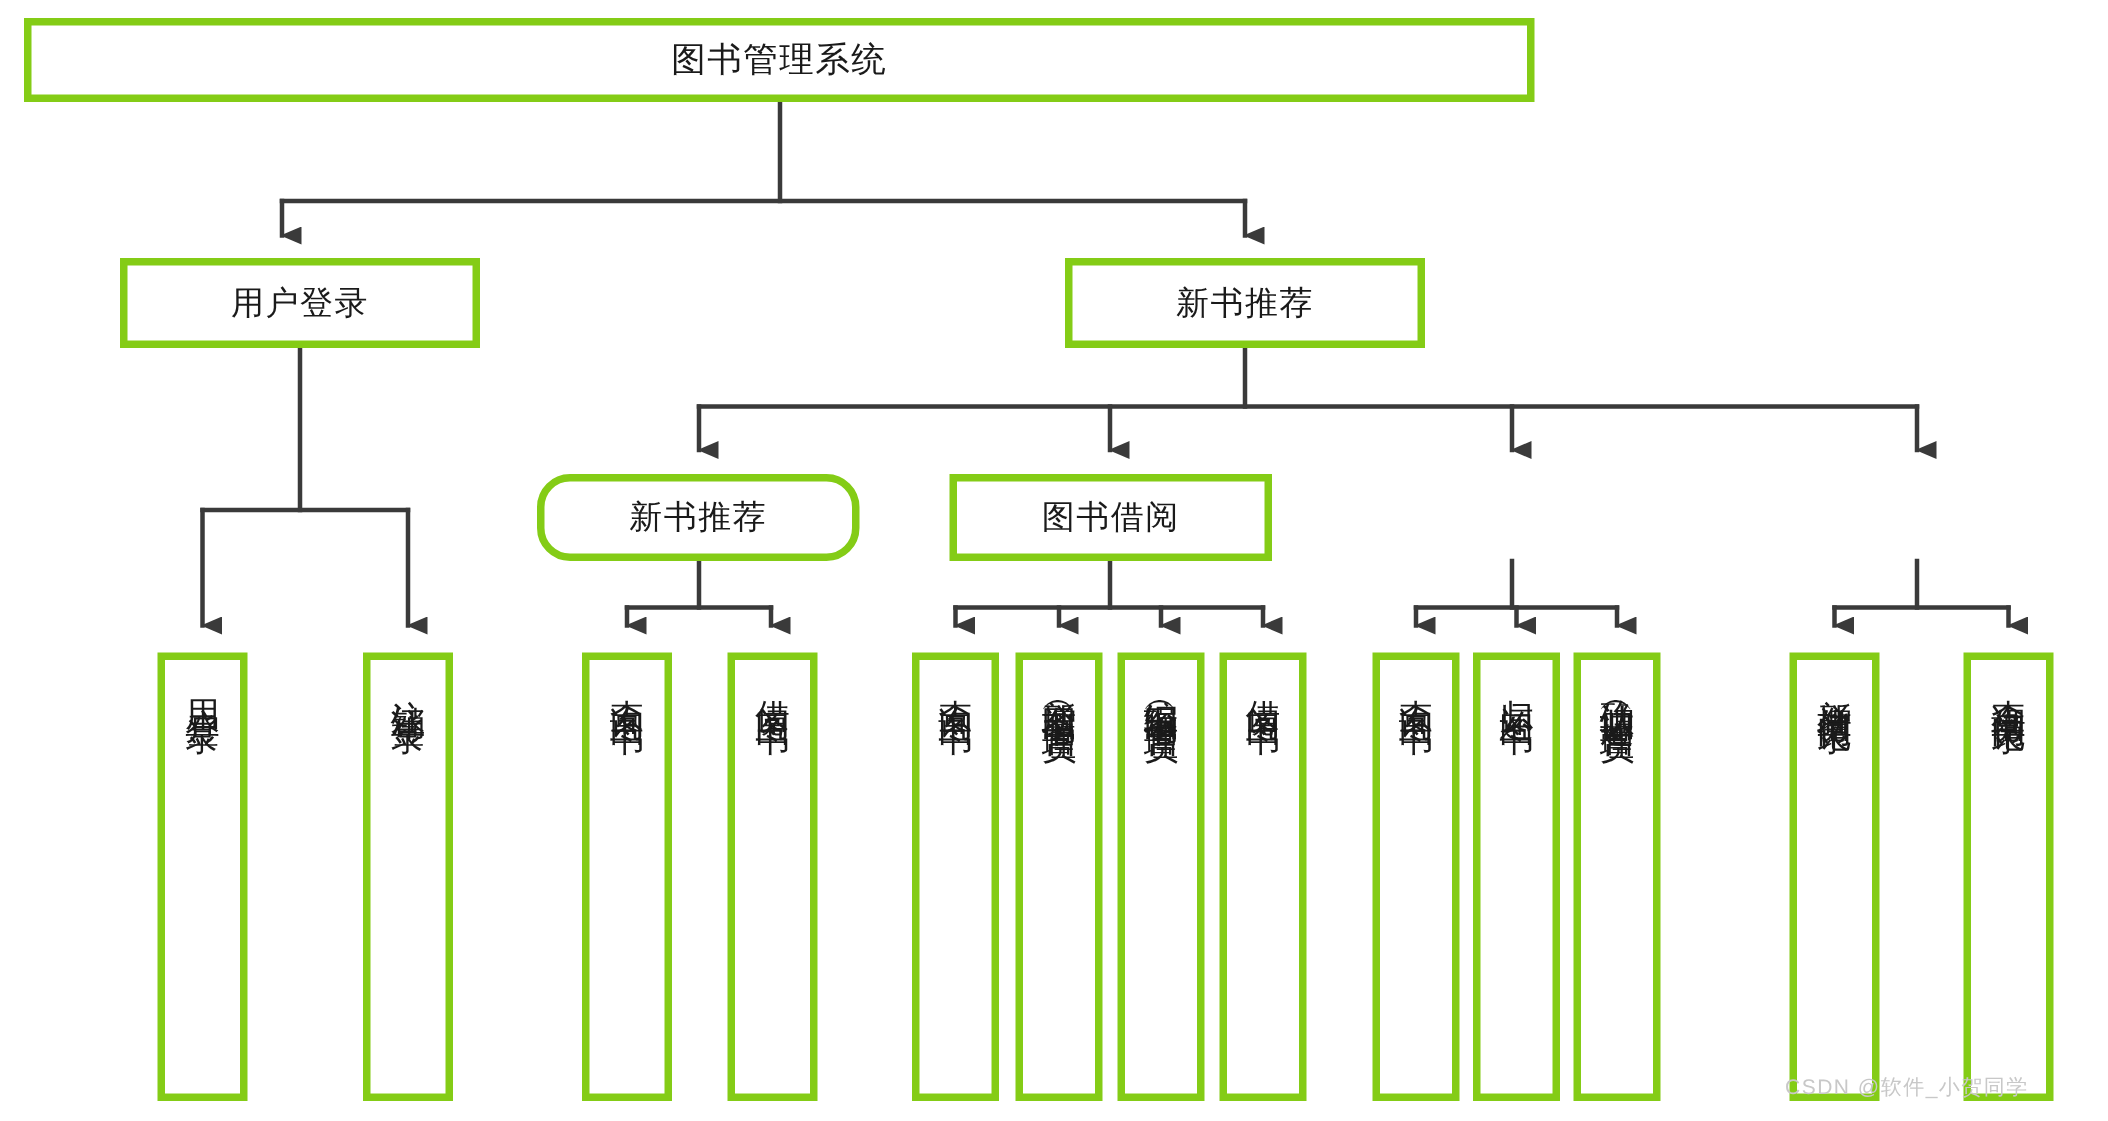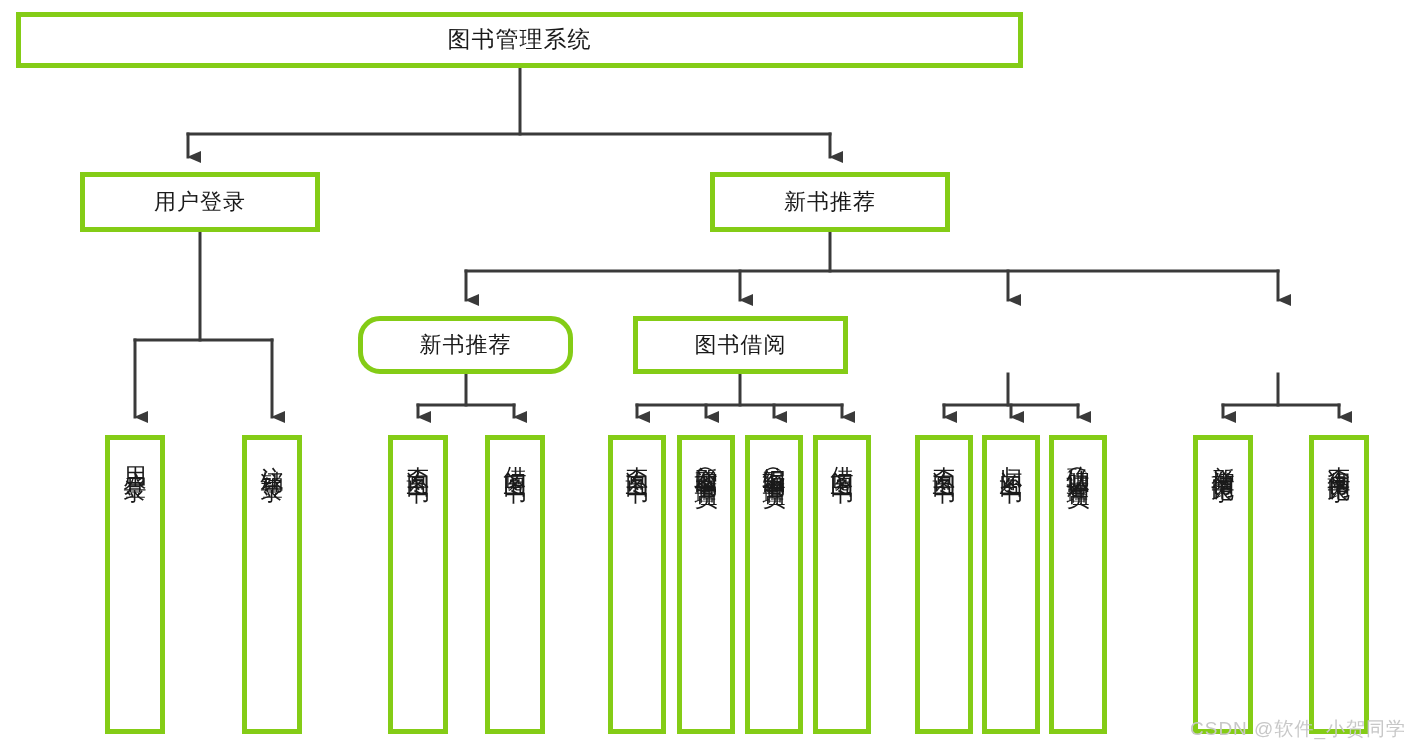--- a/index.html
+++ b/index.html
@@ -63,21 +63,21 @@
     letter-spacing: 5px;
     line-height: 1;
     text-align: left;
   }
   .node.vert.tall .lbl {
     letter-spacing: 3px;
   }
   .watermark {
     position: absolute;
     color: #c8c8c8;
-    font-size: 19px;
+    font-size: 14px;
     letter-spacing: 1px;
     z-index: 3;
     white-space: nowrap;
     user-select: none;
   }
 </style>
 </head>
 <body>
 
 <div id="canvas">

